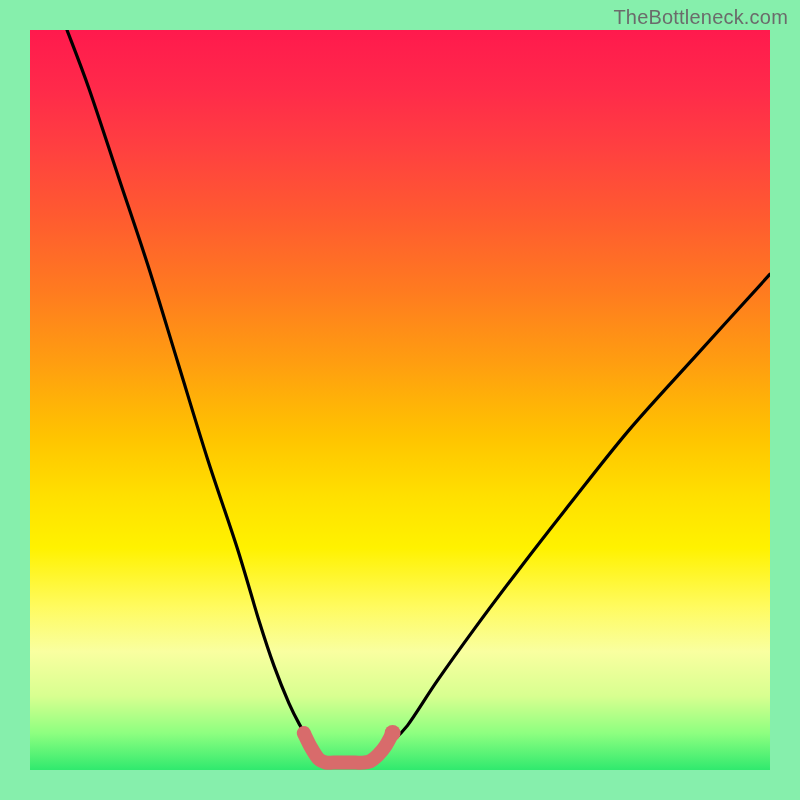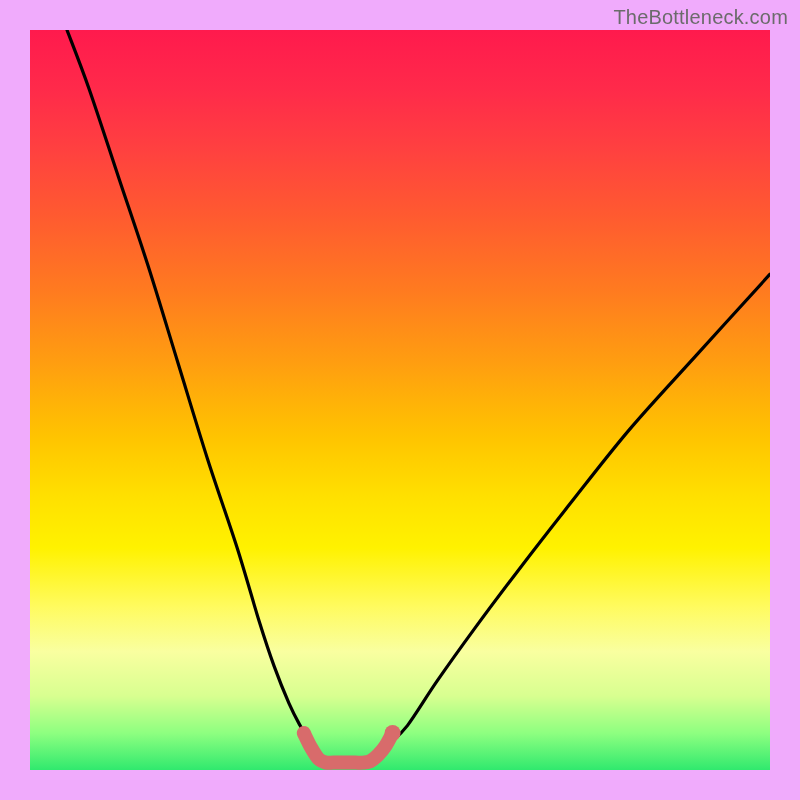--- a/index.html
+++ b/index.html
@@ -10,21 +10,21 @@
     background: #000;
     overflow: hidden;
     font-family: Arial, Helvetica, sans-serif;
   }
   .frame {
     position: absolute;
     left: 0;
     top: 0;
     width: 800px;
     height: 800px;
-    background: #f0abfc;
+    background: #86efac;
   }
   .plot {
     position: absolute;
     left: 30px;
     top: 30px;
     width: 740px;
     height: 740px;
     
     background: linear-gradient(to bottom,
       #ff1a4d 0%,

